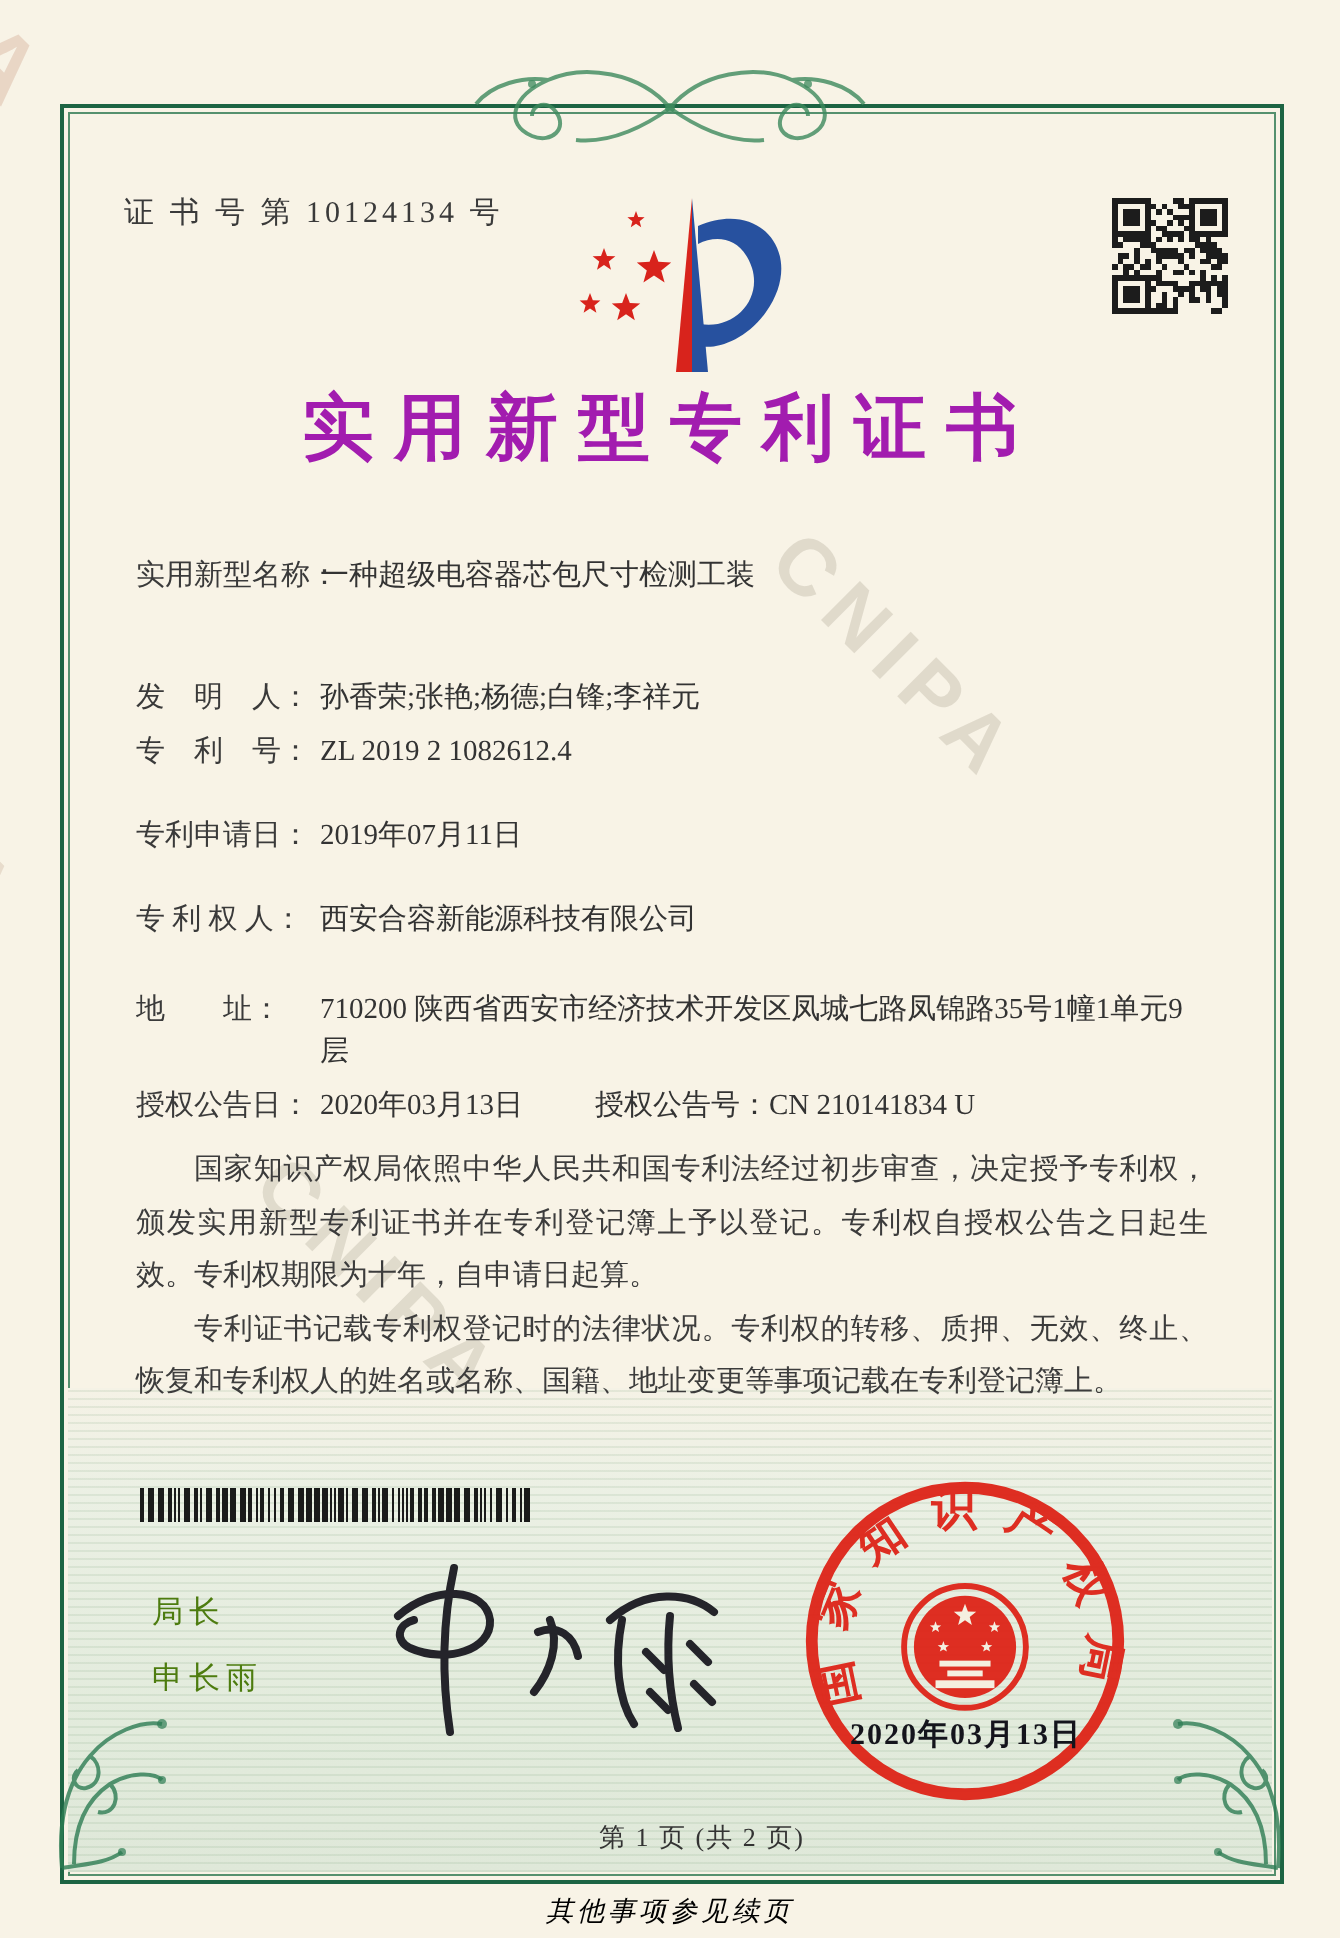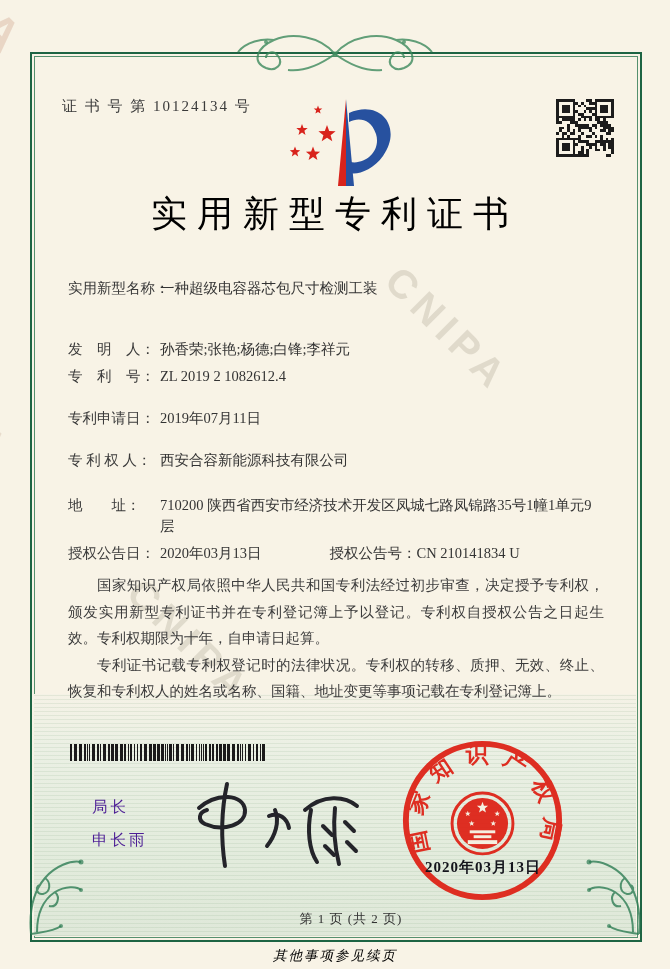--- a/index.html
+++ b/index.html
@@ -36,41 +36,41 @@
       linear-gradient(180deg,#f5f2e6 0%, #ebf0e4 22%, #e2ebdc 70%, #dfe8d9 100%);
   }
   
   .certno{
     position:absolute;left:62px;top:97px;font-size:15px;letter-spacing:2px;color:#3a3a3a;
   }
   .logo{position:absolute;left:280px;top:94px;}
   .qr{position:absolute;left:556px;top:99px;width:58px;height:58px;}
   .title{
     position:absolute;left:0;top:190px;width:670px;text-align:center;
-    font-size:36px;font-weight:400;letter-spacing:10px;color:#000000;
+    font-size:36px;font-weight:700;letter-spacing:10px;color:#a21caf;
   }
   
   .fields{position:absolute;left:68px;top:270px;width:540px;font-size:14.5px;color:#333;}
   .frow{position:absolute;left:0;display:flex;line-height:21px;}
   .flabel{width:92px;flex:0 0 92px;white-space:pre;color:#3a3a3a;}
   .fvalue{max-width:445px;}
   .r1{top:8px;} .r2{top:69px;} .r3{top:96px;} .r4{top:138px;} .r5{top:180px;justify-content:center;} .r6{top:225px;}
   .grantrow{position:absolute;left:0;top:273px;display:flex;line-height:21px;white-space:pre;}
-  .grant-no-label{margin-left:68px;}
+  .grant-no-label{margin-left:36px;}
   
   .paras{
     position:absolute;left:68px;top:572px;width:536px;
     font-size:14.5px;line-height:26.5px;color:#3c3c3c;
   }
   .paras p{margin:0;text-indent:2em;text-align:justify;}
   
   .barcode{position:absolute;left:70px;top:744px;width:196px;height:17px;}
   .officer{
-    position:absolute;left:92px;top:790px;font-size:15.5px;letter-spacing:3px;
-    color:#4c1d95;line-height:33px;font-family:"Liberation Sans",sans-serif;
+    position:absolute;left:76px;top:790px;font-size:15.5px;letter-spacing:3px;
+    color:#4d7c0f;line-height:33px;font-family:"Liberation Sans",sans-serif;
   }
   .sig{position:absolute;left:183px;top:770px;}
   .seal{position:absolute;left:399px;top:737px;width:167px;height:167px;opacity:.95;}
   .sealdate{
     position:absolute;left:402px;top:858px;width:162px;text-align:center;
     font-size:15px;letter-spacing:1px;color:#14141c;font-weight:600;
   }
   .pagefoot{
     position:absolute;left:16px;top:910px;width:670px;text-align:center;
     font-size:13px;letter-spacing:1px;color:#333;

